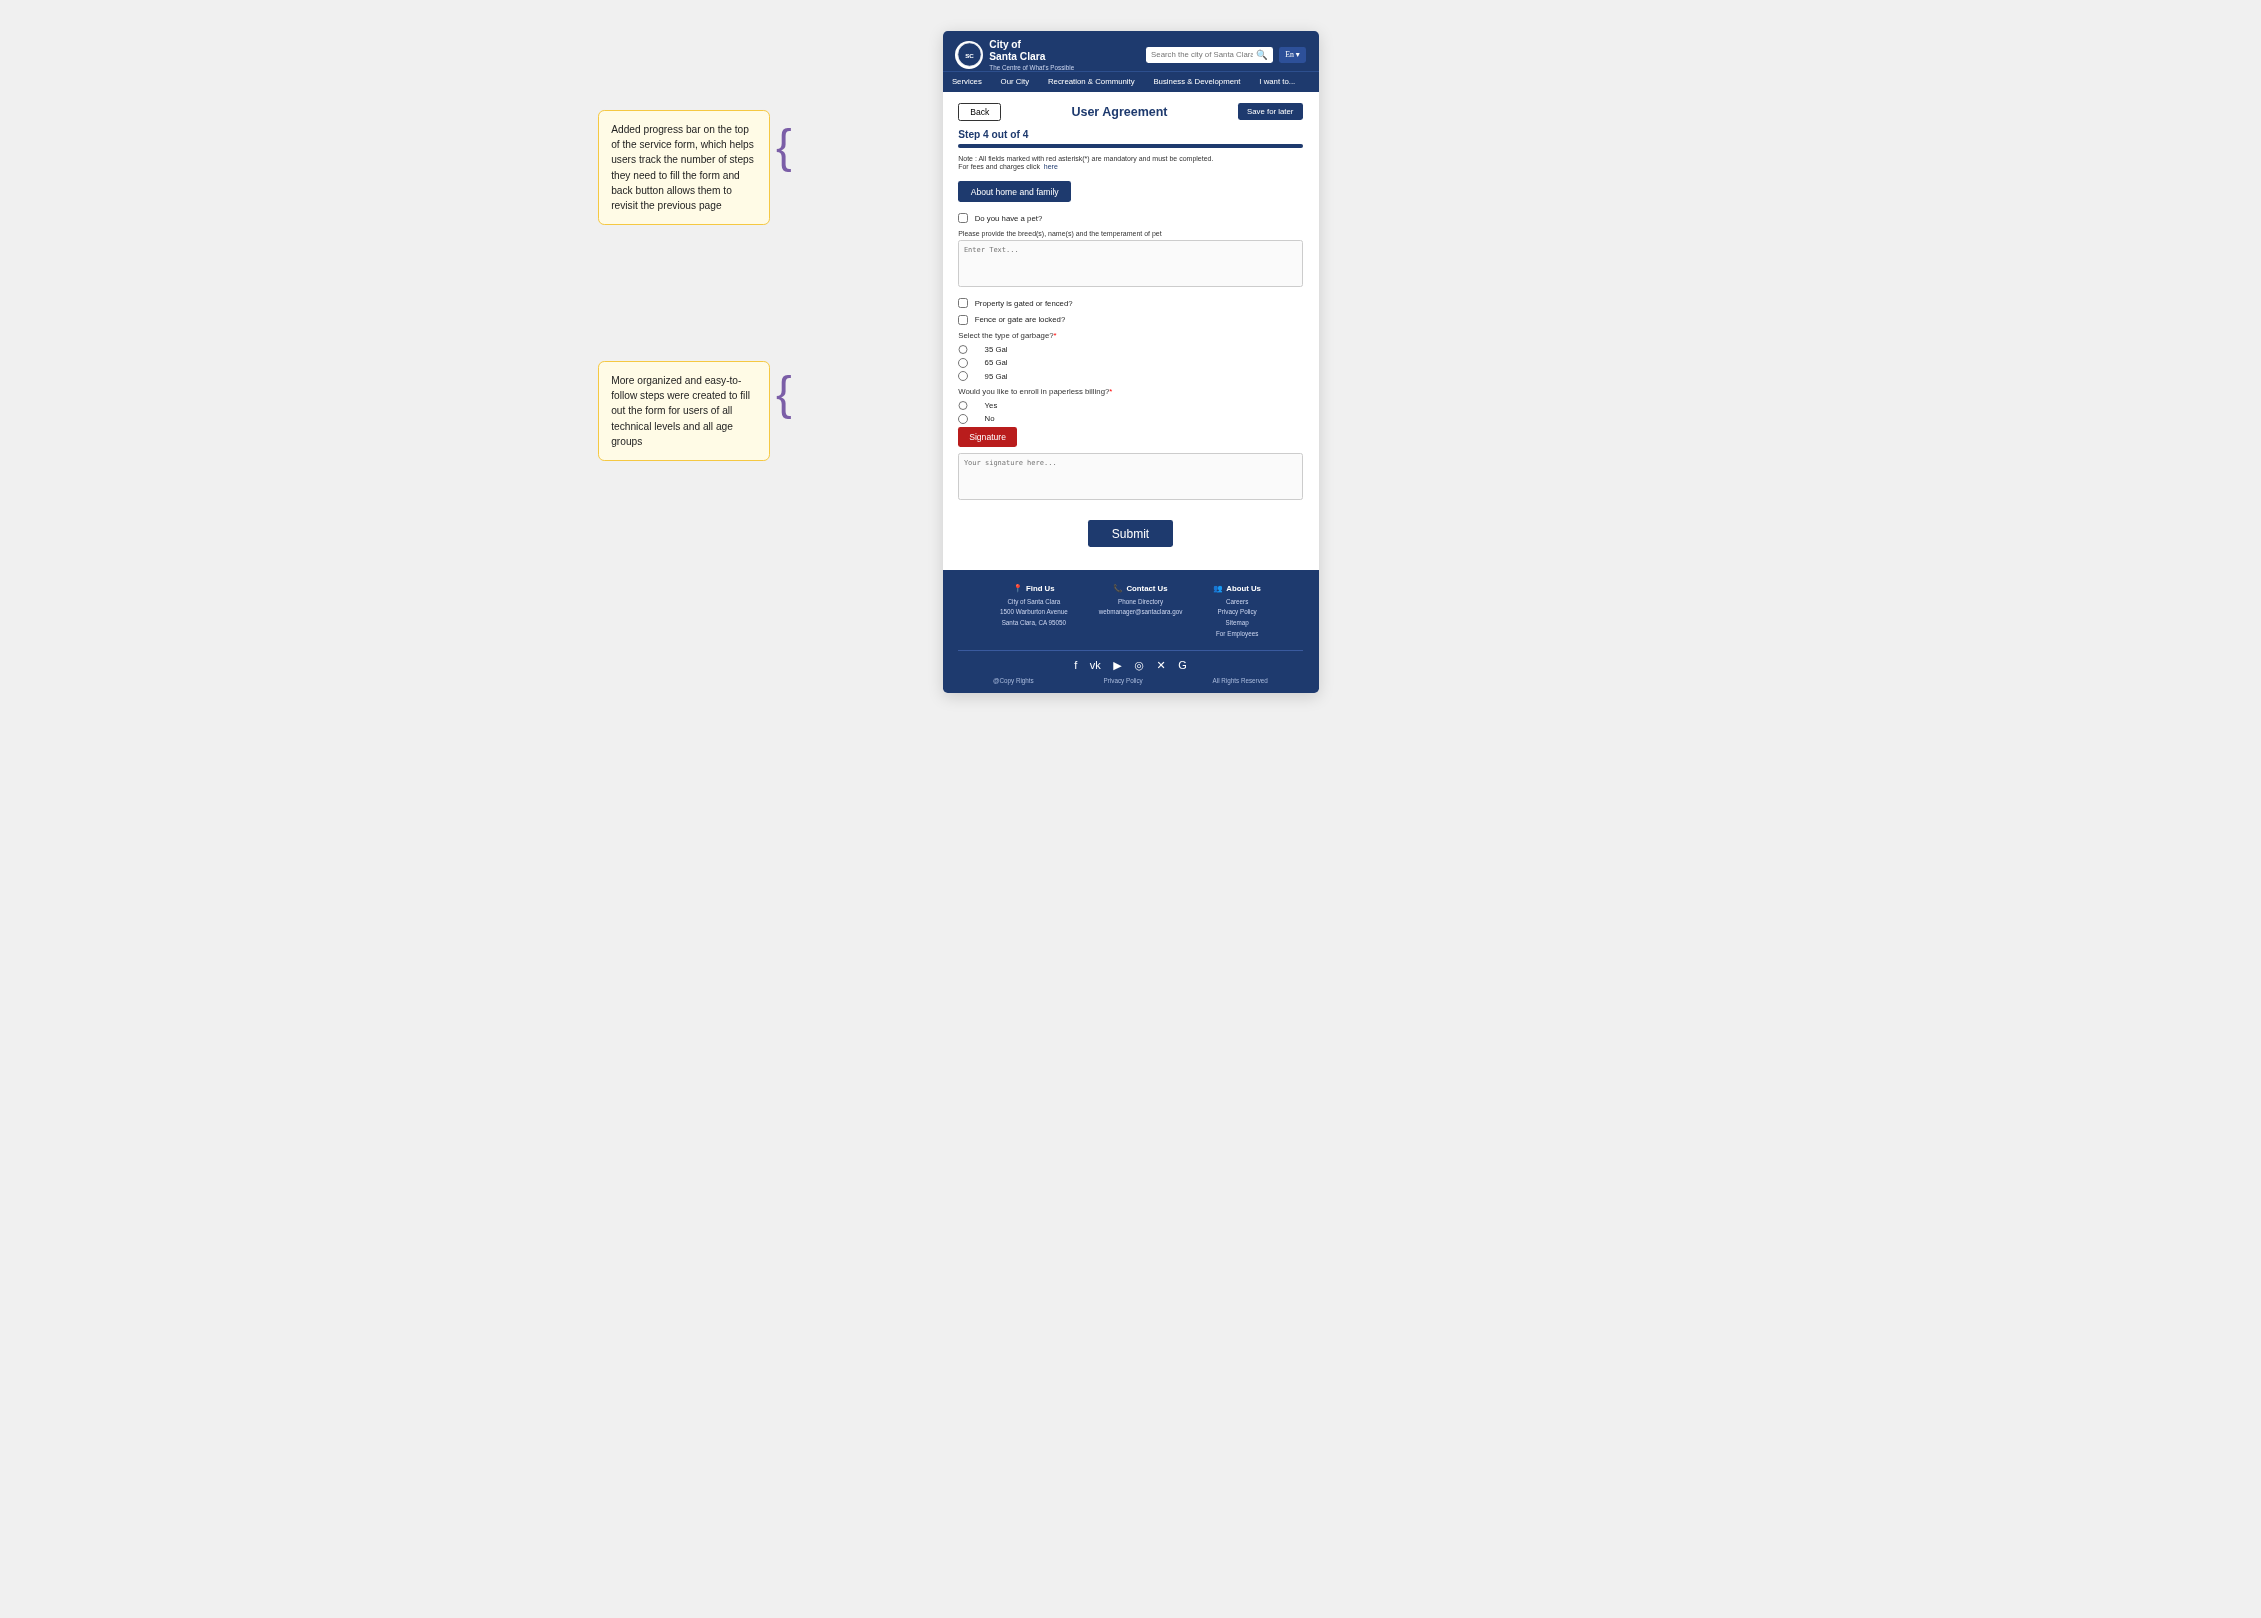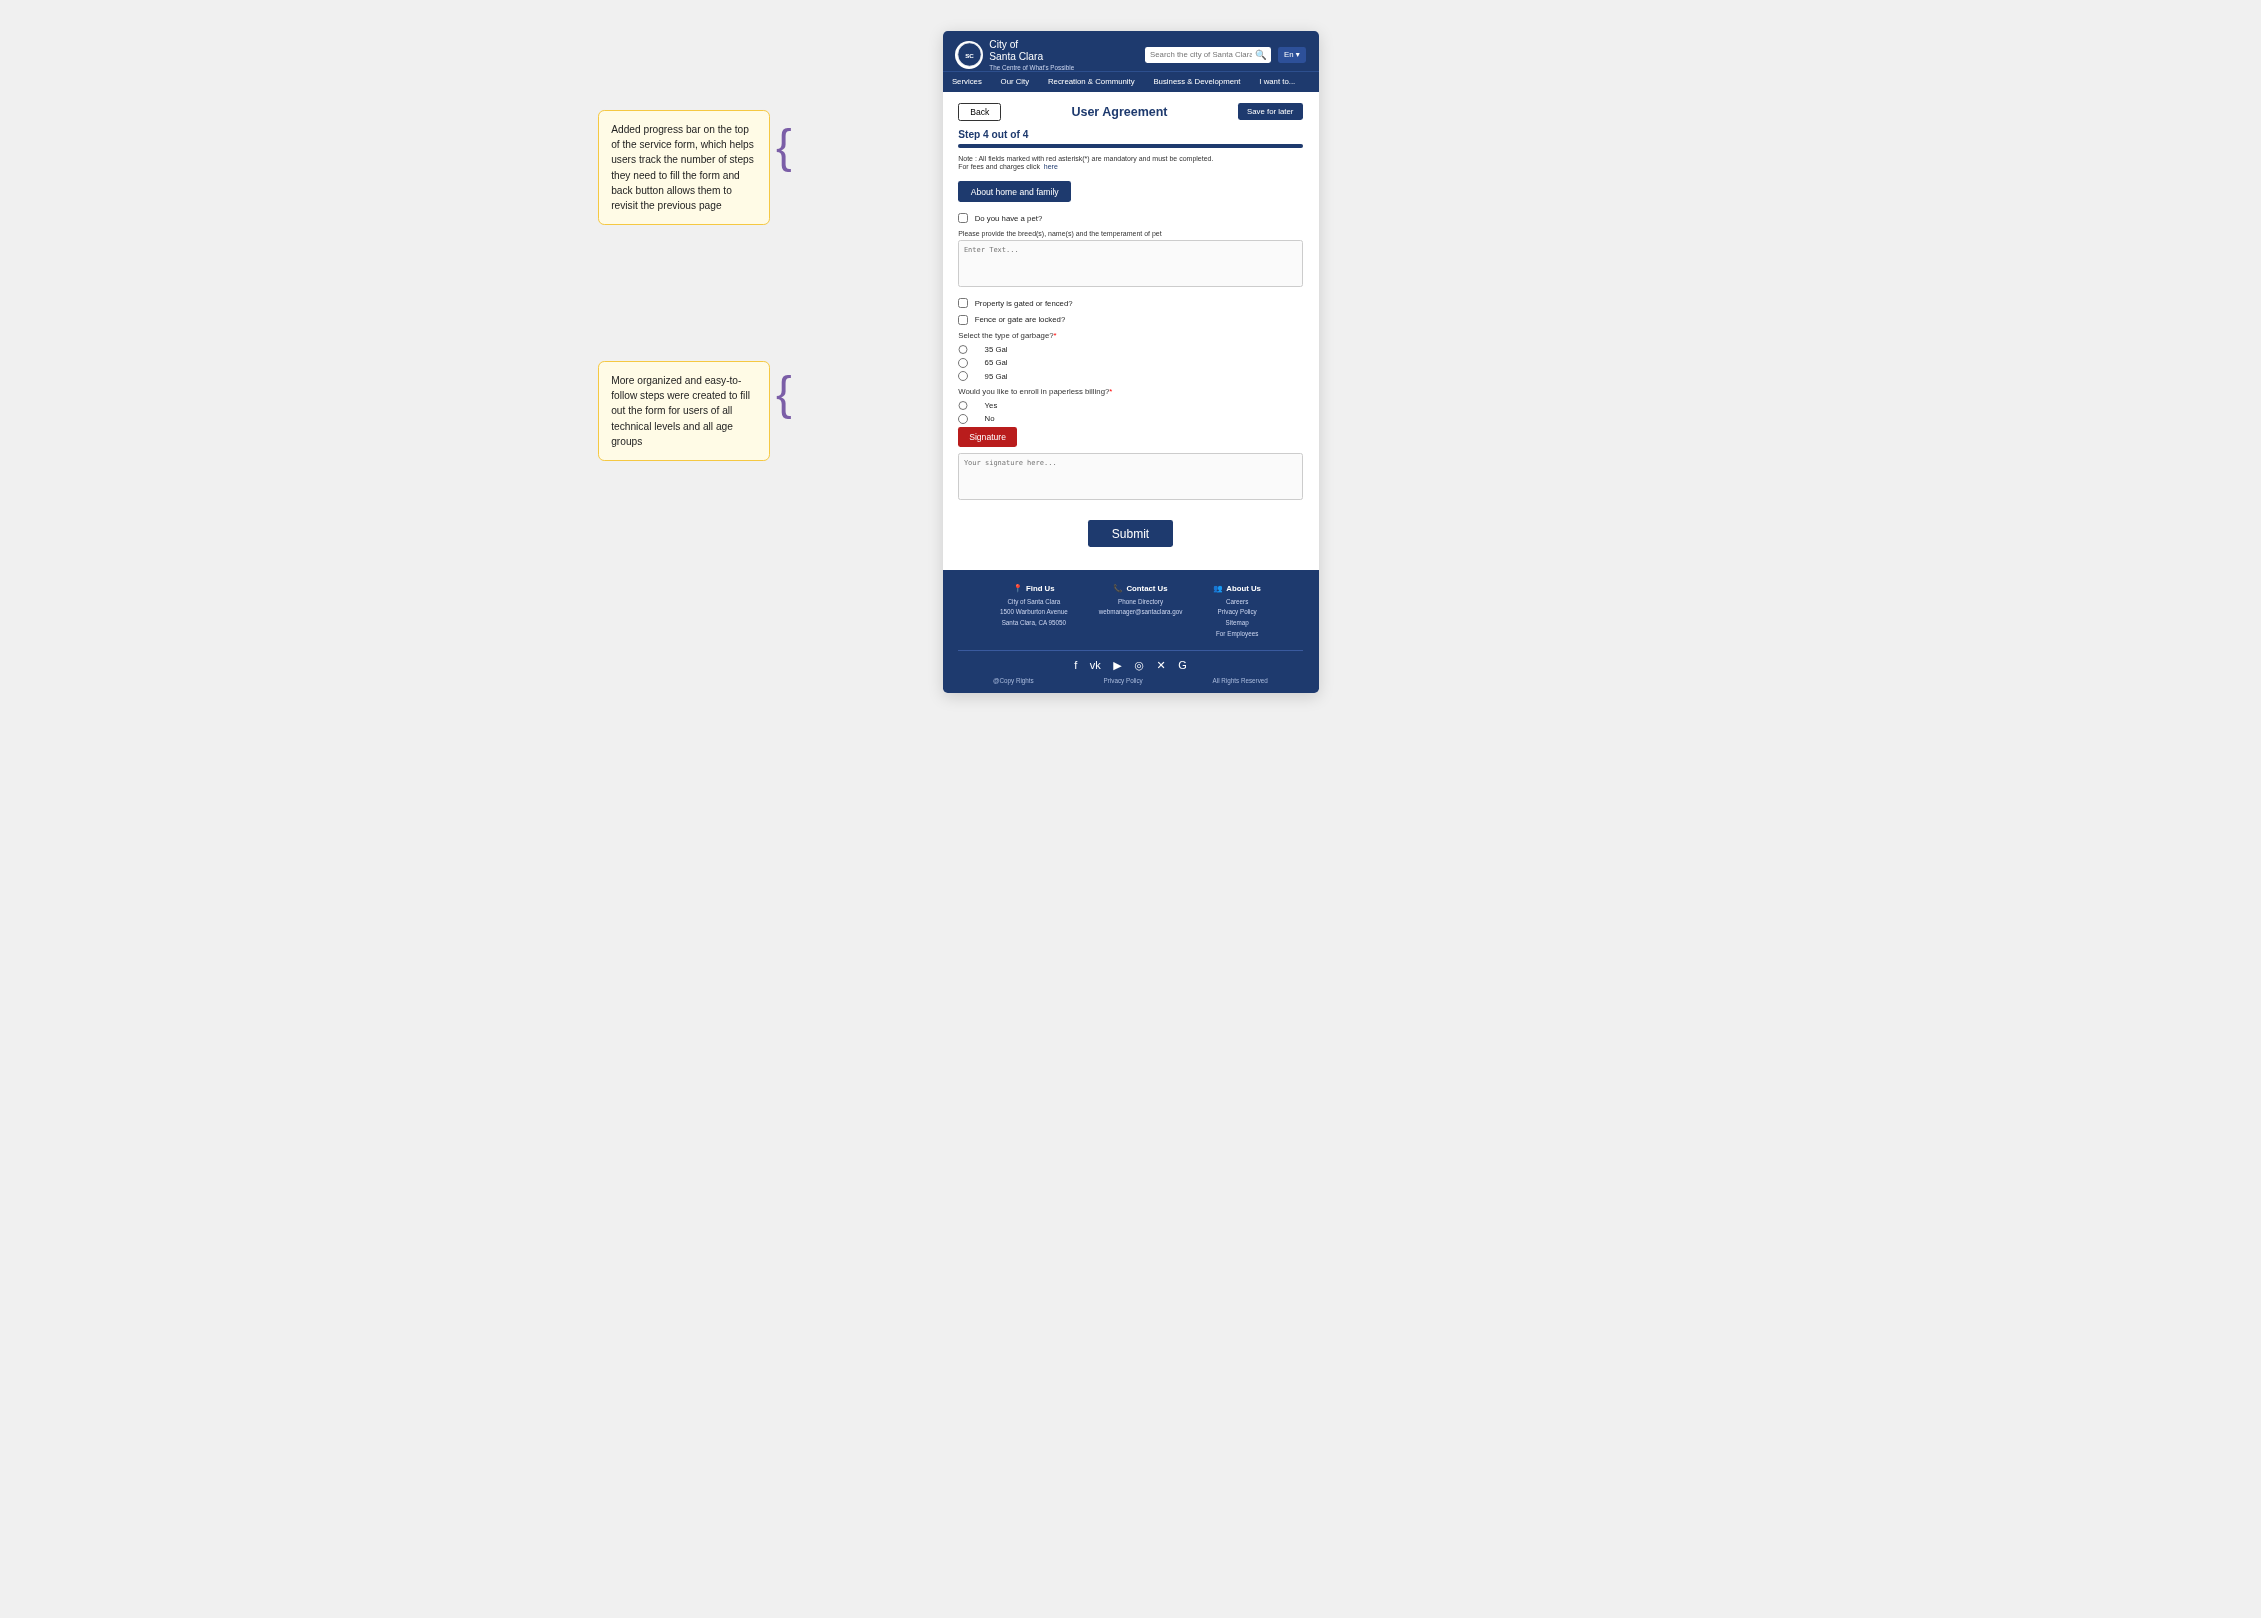--- a/index.html
+++ b/index.html
@@ -88,21 +88,21 @@
       overflow: hidden;
       flex-shrink: 0;
     }
     .logo-circle svg {
       width: 25px;
       height: 25px;
     }
     .logo-text {
       color: #fff;
       font-size: 10.2px;
-      font-weight: normal;
+      font-weight: bold;
       line-height: 1.2;
     }
     .logo-subtitle {
       color: #ccd6f0;
       font-size: 6.3px;
       font-weight: normal;
     }
     .header-right {
       display: flex;
       align-items: center;
@@ -134,20 +134,21 @@
       padding: 0;
     }
     .lang-btn {
       background: #2d5099;
       color: #fff;
       border: none;
       border-radius: 2.4px;
       padding: 3.1px 6.3px;
       font-size: 7.8px;
       cursor: pointer;
+      font-family: Liberation Serif, serif;
     }
 
     
     .site-nav {
       background: #1e3a6e;
       display: flex;
       border-top: 0.8px solid #2d4f8e;
     }
     .nav-item {
       color: #fff;

